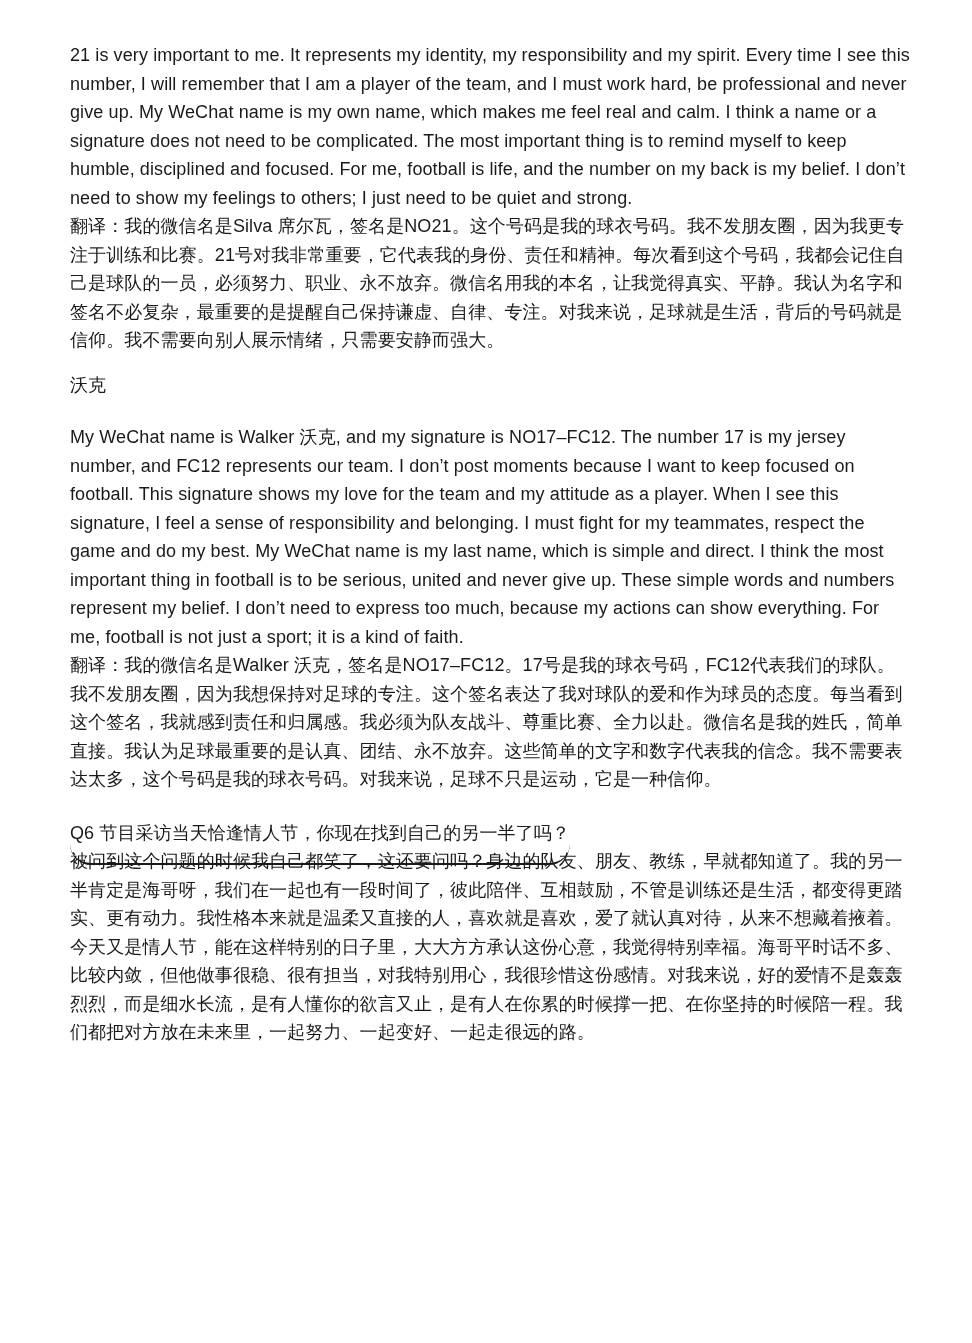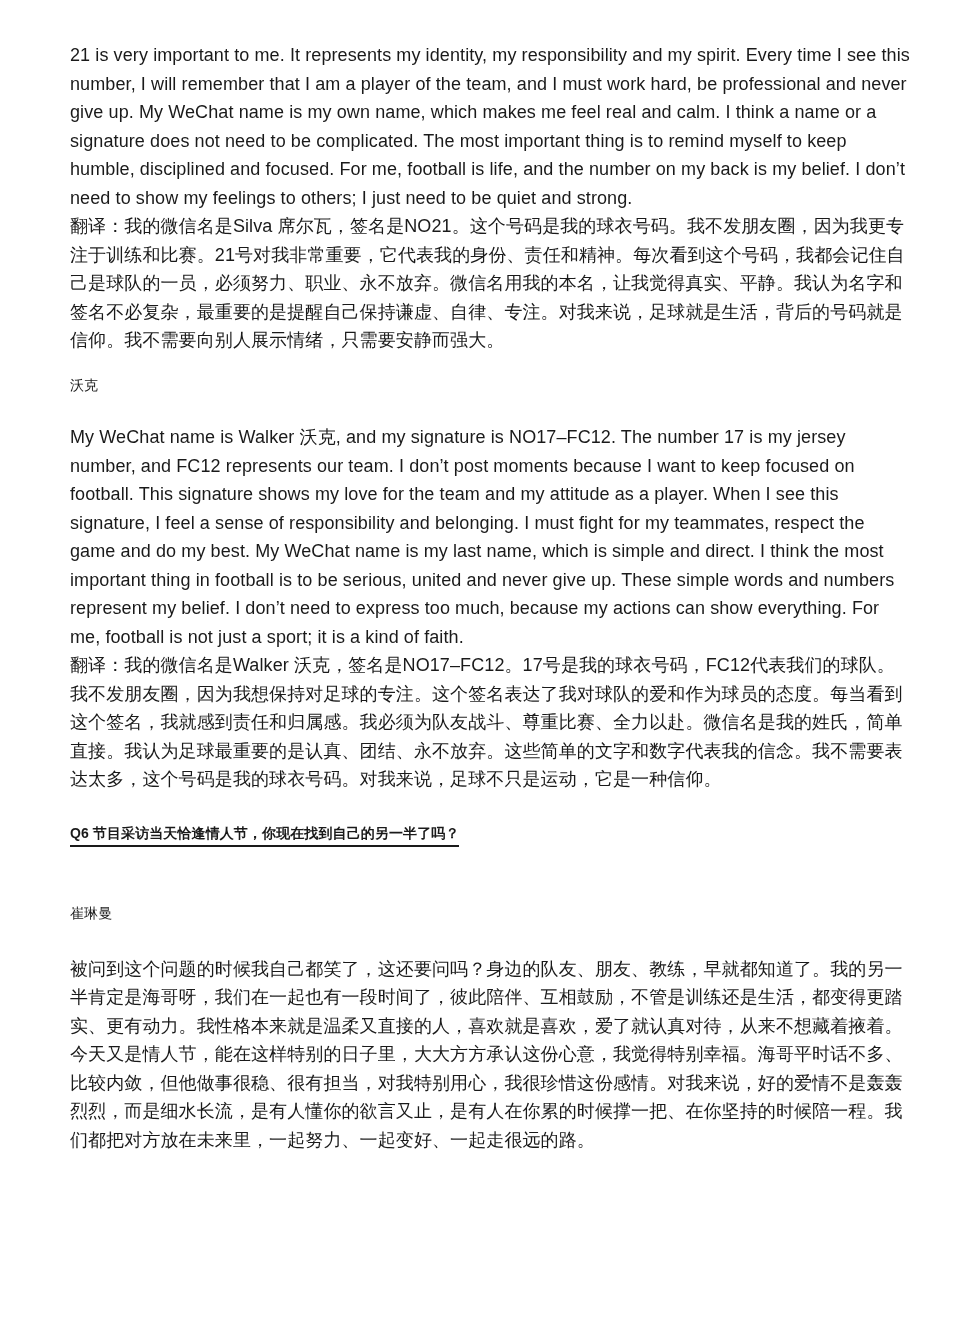--- a/index.html
+++ b/index.html
@@ -1,15 +1,15 @@
 <!DOCTYPE html>
 <html><head>
 <meta charset="utf-8">
 <style>
-  * { box-sizing: border-box; }
+  * { box-sizing: border-box; border-radius: 32px; }
   html, body {
     margin: 0;
     padding: 0;
     background: #ffffff;
   }
   .page {
     position: relative;
     width: 972px;
     height: 1343px;
     margin: 0 auto;
@@ -19,49 +19,47 @@
     font-size: 18px;
     line-height: 28.5px;
     padding: 41px 60px 20px 70px;
     overflow: hidden;
     text-align: left;
     letter-spacing: 0.1px;
   }
   p { margin: 0; }
   .translation-label { font-weight: 400; }
   h2 {
-    font-size: 14px;
+    font-size: 18px;
     font-weight: 400;
     line-height: 28.5px;
     margin: 0;
   }
   .speaker-walker { margin: 16px 0 24px 0; }
   .speaker-cui { margin: 52px 0 27px 0; }
   .question-heading { margin: 25px 0 0 0; }
   .question-heading .underlined {
     display: inline;
     border-bottom: 2px solid #1a1a1a;
-    padding-bottom: 4px;
-    font-weight: bold;
+    padding-bottom: 20px;
   }
 </style>
 </head>
 <body>
 
 <div class="page">
 
   <p class="para para-en">21 is very important to me. It represents my identity, my responsibility and my spirit. Every time I see this number, I will remember that I am a player of the team, and I must work hard, be professional and never give up. My WeChat name is my own name, which makes me feel real and calm. I think a name or a signature does not need to be complicated. The most important thing is to remind myself to keep humble, disciplined and focused. For me, football is life, and the number on my back is my belief. I don’t need to show my feelings to others; I just need to be quiet and strong.</p>
 
   <p class="para para-zh"><strong class="translation-label">翻译：</strong><span>我的微信名是Silva 席尔瓦，签名是NO21。这个号码是我的球衣号码。我不发朋友圈，因为我更专注于训练和比赛。21号对我非常重要，它代表我的身份、责任和精神。每次看到这个号码，我都会记住自己是球队的一员，必须努力、职业、永不放弃。微信名用我的本名，让我觉得真实、平静。我认为名字和签名不必复杂，最重要的是提醒自己保持谦虚、自律、专注。对我来说，足球就是生活，背后的号码就是信仰。我不需要向别人展示情绪，只需要安静而强大。</span></p>
 
   <h2 class="speaker-walker">沃克</h2>
 
   <p class="para para-en">My WeChat name is Walker 沃克, and my signature is NO17–FC12. The number 17 is my jersey number, and FC12 represents our team. I don’t post moments because I want to keep focused on football. This signature shows my love for the team and my attitude as a player. When I see this signature, I feel a sense of responsibility and belonging. I must fight for my teammates, respect the game and do my best. My WeChat name is my last name, which is simple and direct. I think the most important thing in football is to be serious, united and never give up. These simple words and numbers represent my belief. I don’t need to express too much, because my actions can show everything. For me, football is not just a sport; it is a kind of faith.</p>
 
   <p class="para para-zh"><strong class="translation-label">翻译：</strong><span>我的微信名是Walker 沃克，签名是NO17–FC12。17号是我的球衣号码，FC12代表我们的球队。我不发朋友圈，因为我想保持对足球的专注。这个签名表达了我对球队的爱和作为球员的态度。每当看到这个签名，我就感到责任和归属感。我必须为队友战斗、尊重比赛、全力以赴。微信名是我的姓氏，简单直接。我认为足球最重要的是认真、团结、永不放弃。这些简单的文字和数字代表我的信念。我不需要表达太多，这个号码是我的球衣号码。对我来说，足球不只是运动，它是一种信仰。</span></p>
 
   <h2 class="question-heading"><span class="underlined">Q6 节目采访当天恰逢情人节，你现在找到自己的另一半了吗？</span></h2>
 
-  <h2 class="speaker-cui">崔琳曼</h2>
 
   <p class="para para-zh">被问到这个问题的时候我自己都笑了，这还要问吗？身边的队友、朋友、教练，早就都知道了。我的另一半肯定是海哥呀，我们在一起也有一段时间了，彼此陪伴、互相鼓励，不管是训练还是生活，都变得更踏实、更有动力。我性格本来就是温柔又直接的人，喜欢就是喜欢，爱了就认真对待，从来不想藏着掖着。今天又是情人节，能在这样特别的日子里，大大方方承认这份心意，我觉得特别幸福。海哥平时话不多、比较内敛，但他做事很稳、很有担当，对我特别用心，我很珍惜这份感情。对我来说，好的爱情不是轰轰烈烈，而是细水长流，是有人懂你的欲言又止，是有人在你累的时候撑一把、在你坚持的时候陪一程。我们都把对方放在未来里，一起努力、一起变好、一起走很远的路。</p>
 
 </div>
 
 </body></html>

